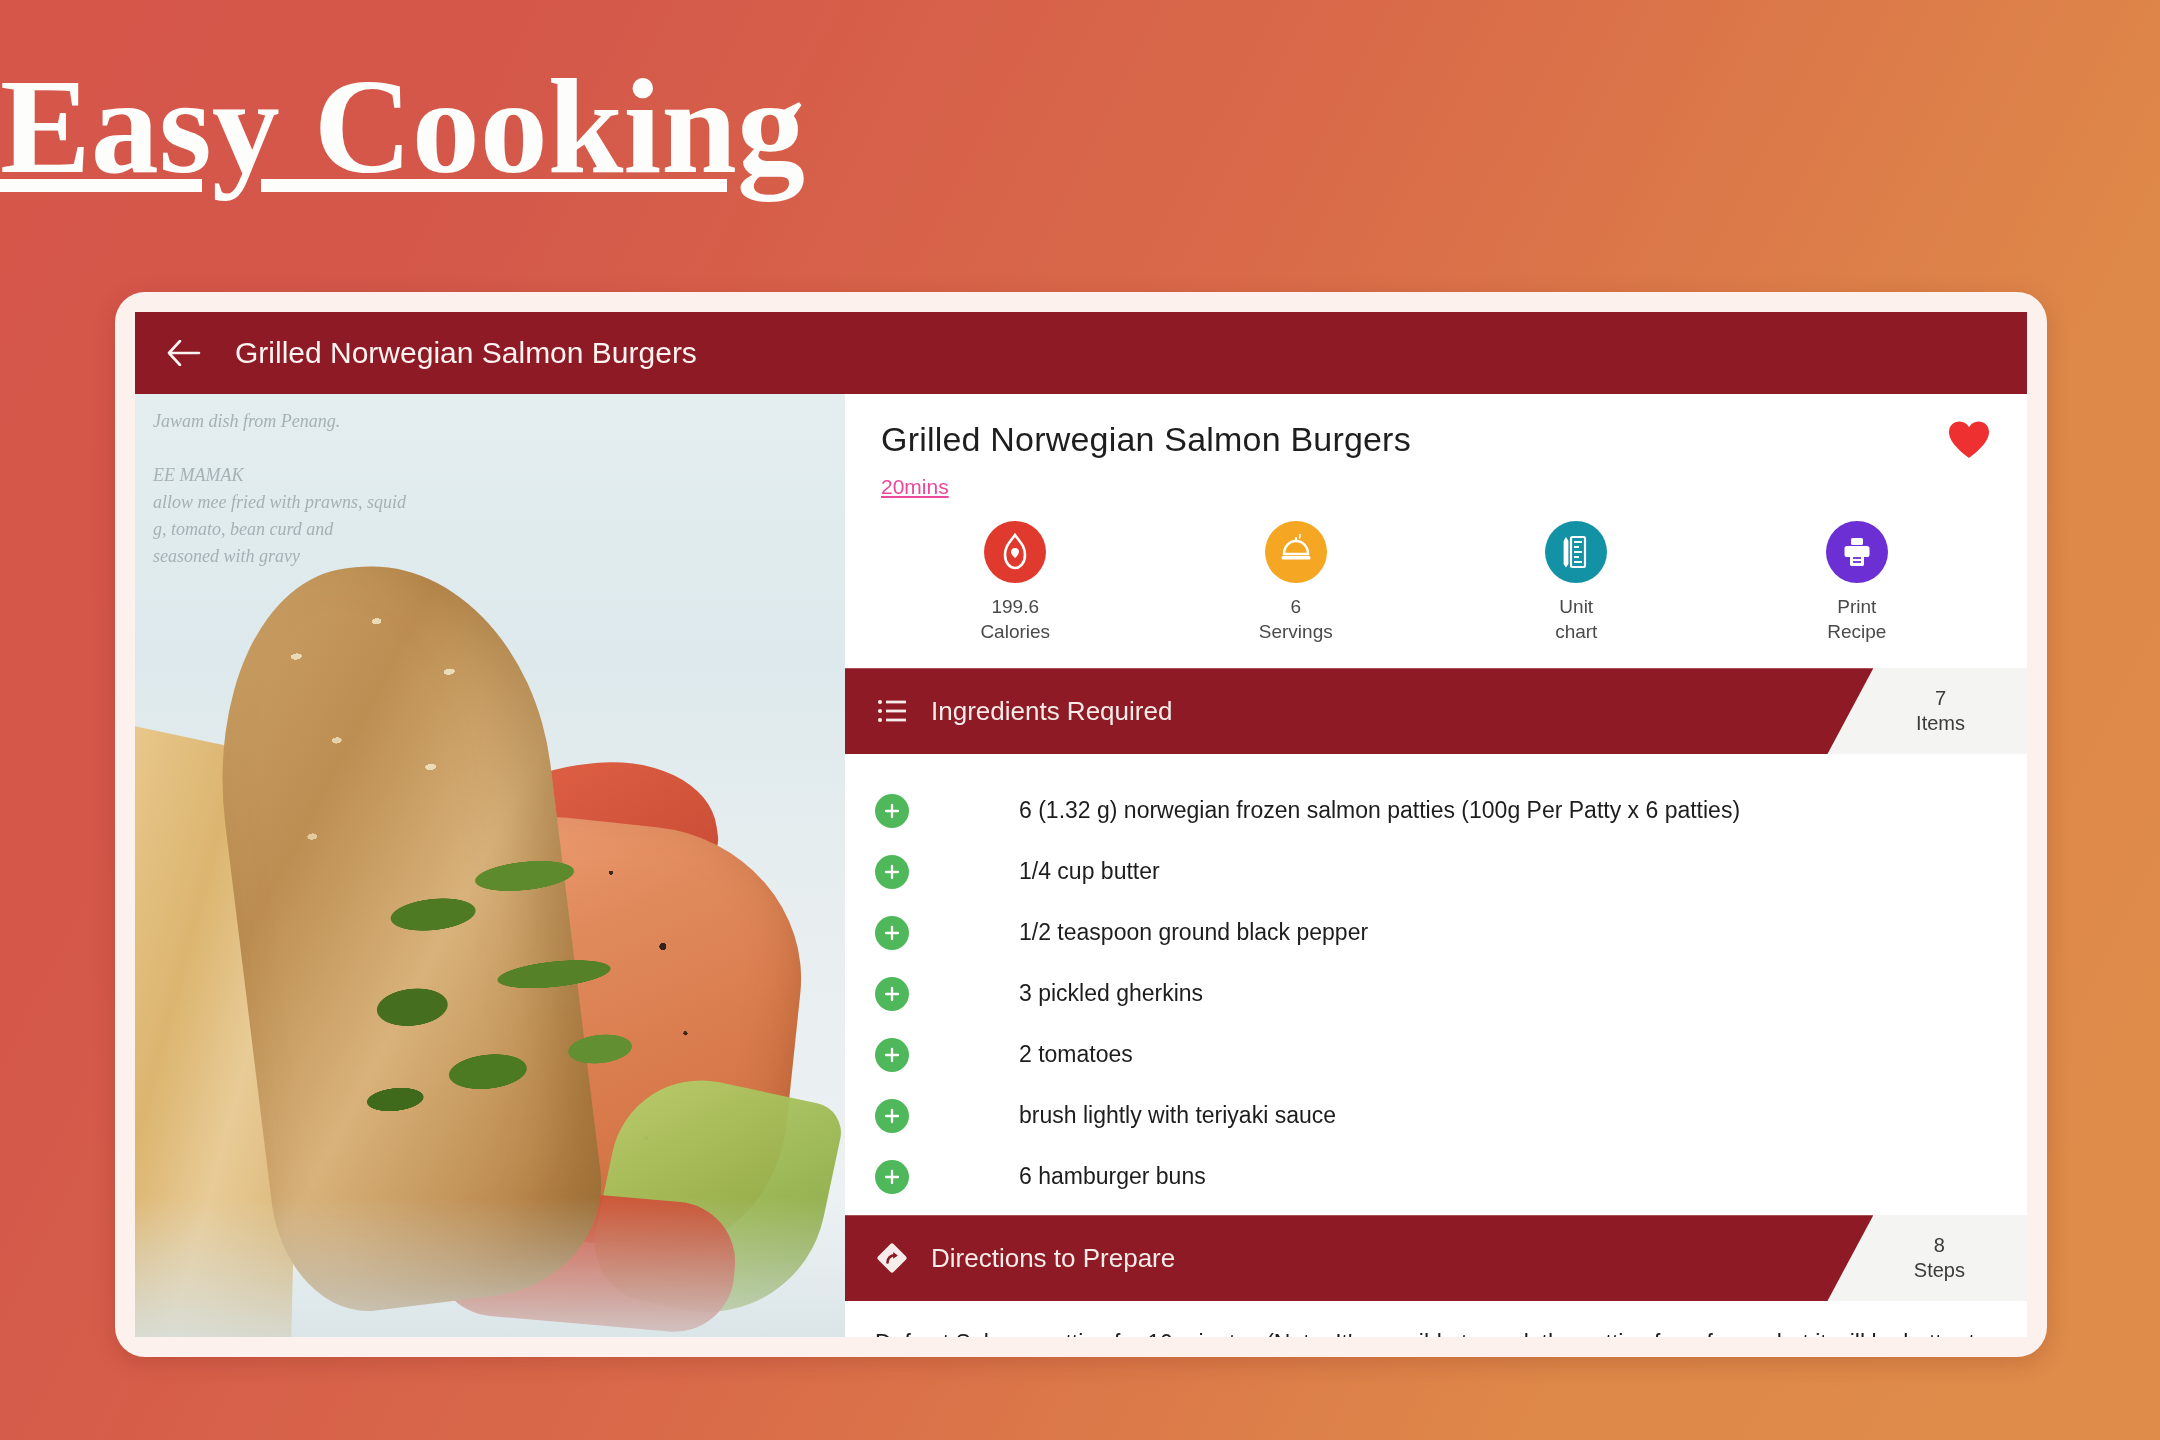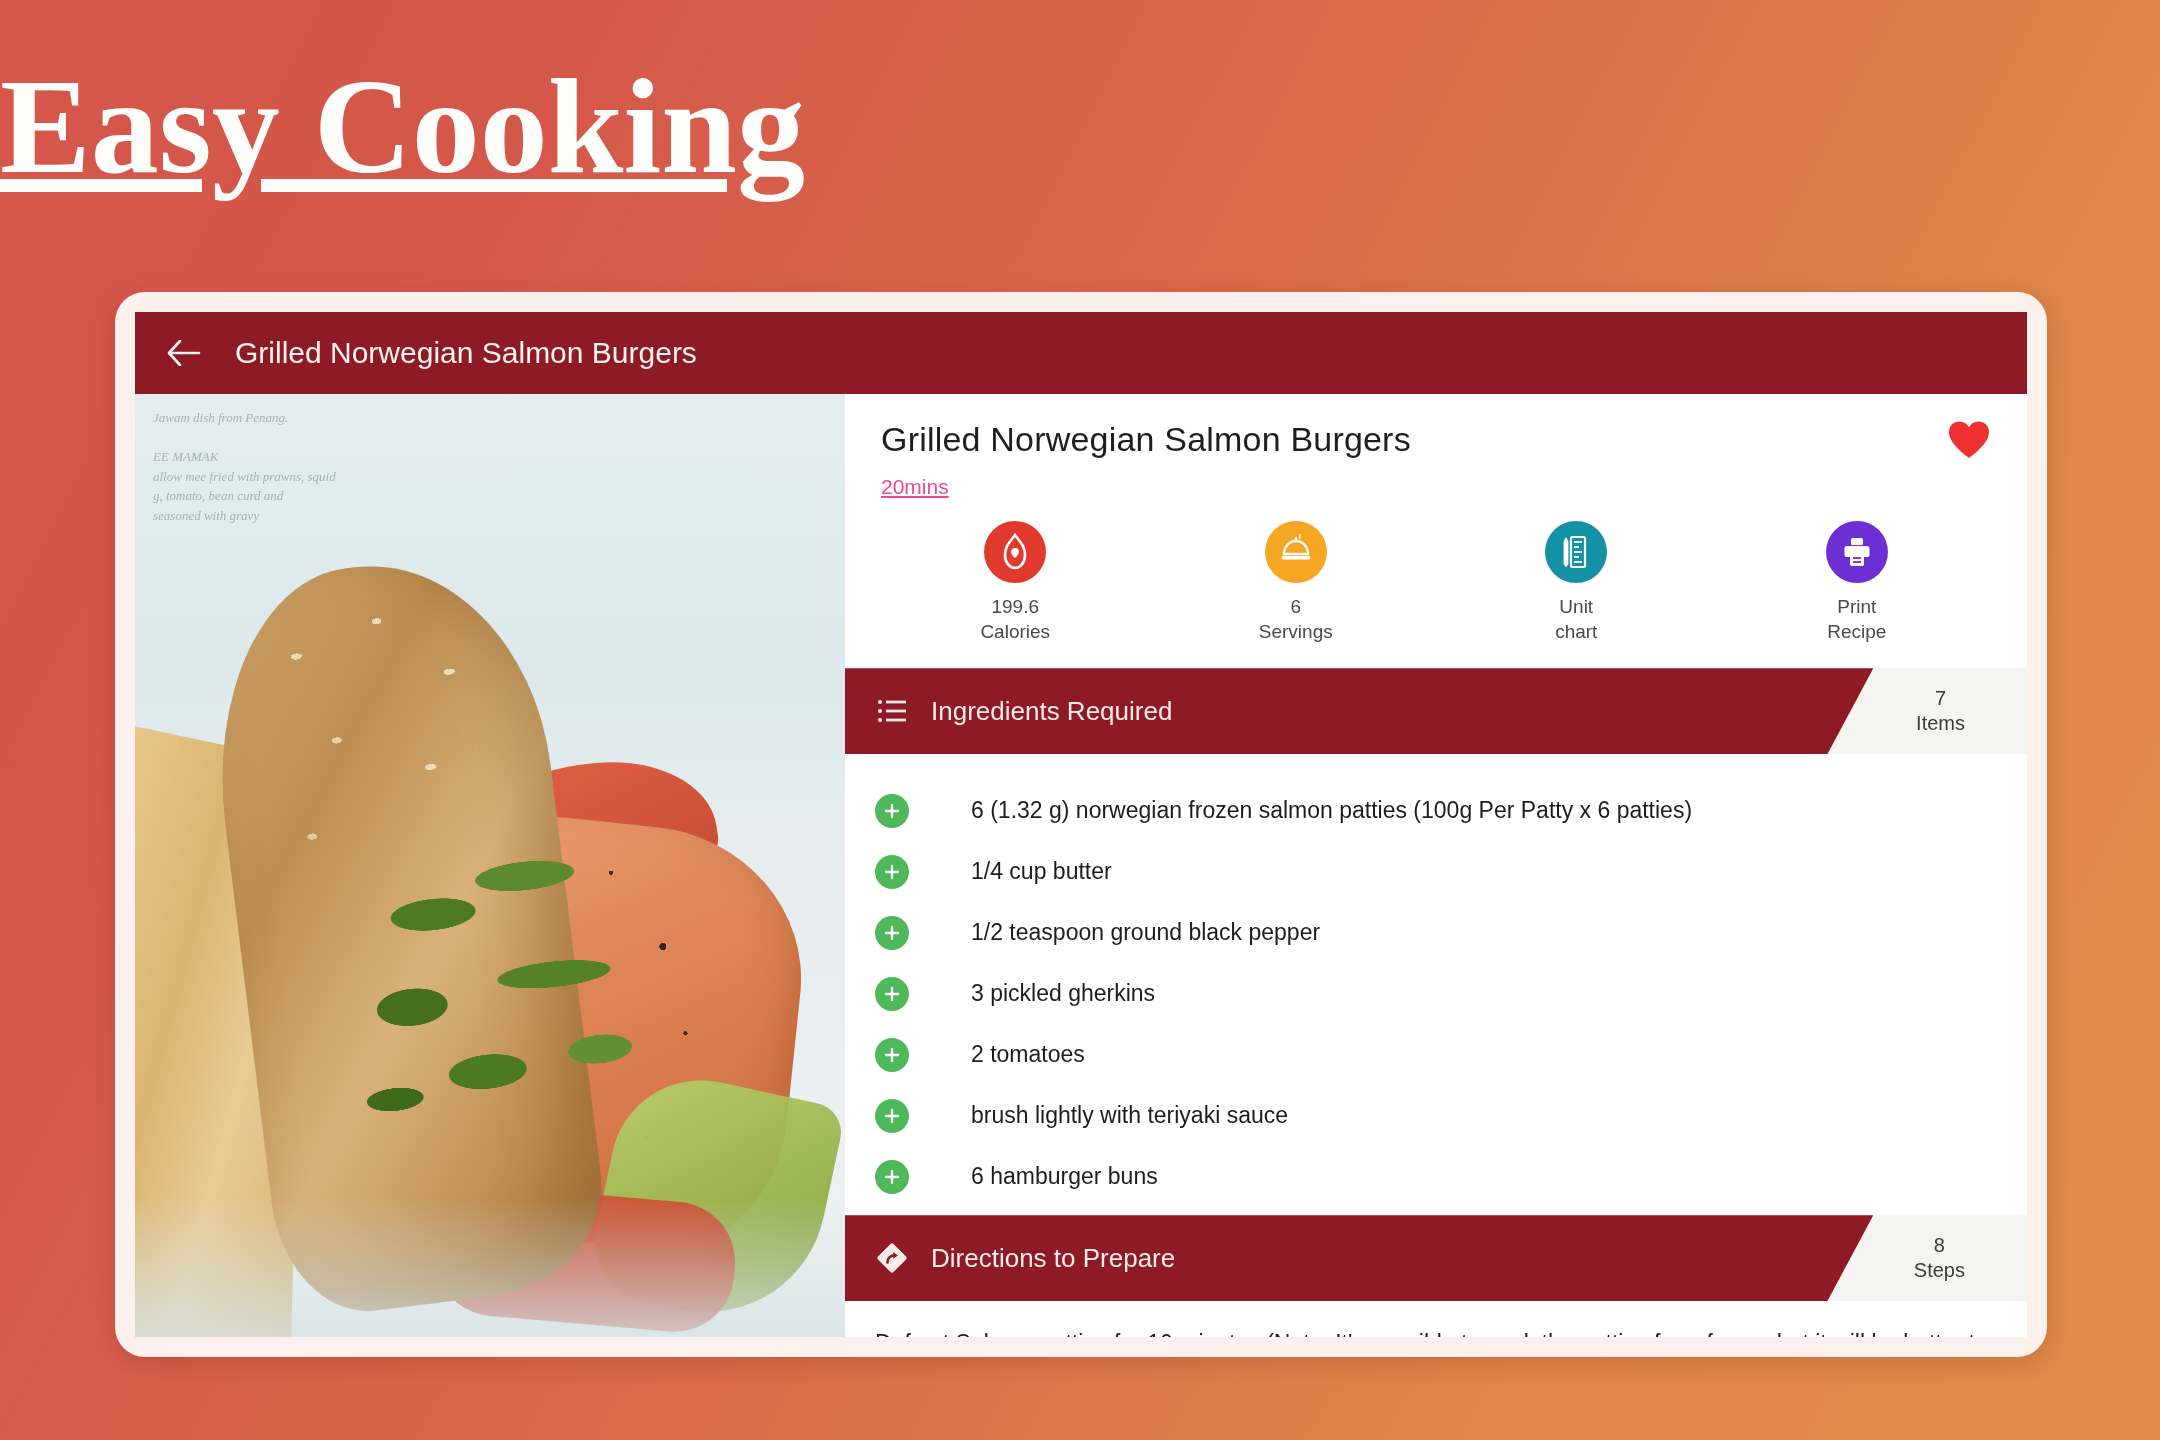--- a/index.html
+++ b/index.html
@@ -80,21 +80,21 @@
     background: #dfe9ea;
   }
   
   .photo-bg {
     position:absolute; inset:0;
     background:
       linear-gradient(180deg, #e4eef0 0%, #dde9ec 28%, #e8eef0 55%, #eef3f4 100%);
   }
   .photo-doc-text {
     position:absolute; top:8px; left:0; right:0; height:120px;
-    color:#9aa7ab; font-size:13px; font-style:italic;
+    color:#9aa7ab; font-size:18px; font-style:italic;
     font-family:"Liberation Serif", serif;
     padding: 6px 18px;
     line-height: 1.5;
     opacity:.85;
     white-space: pre-line;
   }
   .fries {
     position:absolute; left:-10px; top:330px; width:180px; height:640px;
     background:
       linear-gradient(105deg, #e9c98e 0%, #dcb570 35%, #e8cb96 60%, #d6ae6a 100%);
@@ -280,20 +280,21 @@
   
   .ingredients {
     padding: 26px 30px 8px 30px;
     background: #fff;
     flex-shrink: 0;
   }
   .ing-row {
     display: flex;
     align-items: center;
     height: 61px;
+    gap: 48px;
   }
   .ing-plus {
     width: 34px; height: 34px;
     border-radius: 50%;
     background: #4fb85b;
     display:flex; align-items:center; justify-content:center;
     flex-shrink: 0;
     cursor: pointer;
   }
   .ing-plus svg { display:block; }

